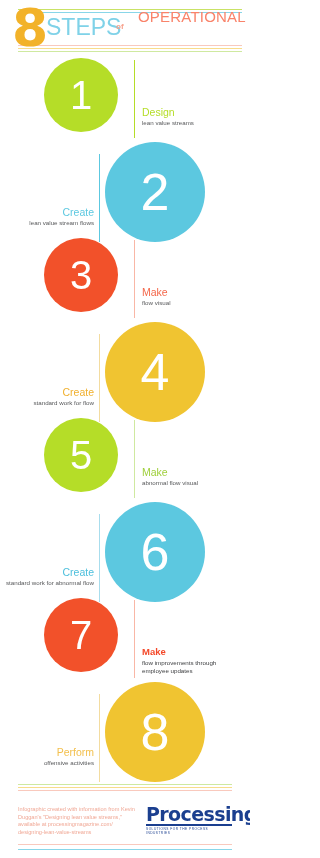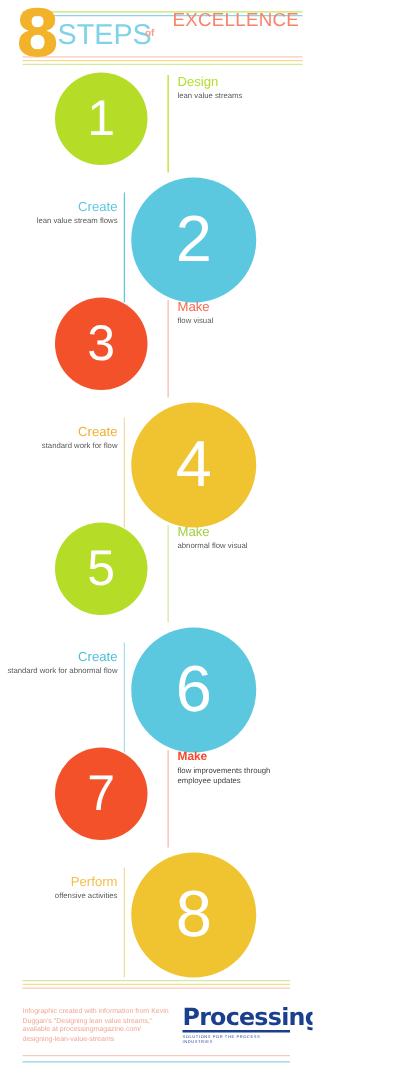--- a/index.html
+++ b/index.html
@@ -123,20 +123,21 @@
   }
   .step.even .divider {
     left: 99px;
     top: 12px;
     height: 88px;
   }
 
   .label {
     position: absolute;
     z-index: 3;
+    margin-top: 46px;
   }
   .step.odd .label {
     left: 142px;
     top: 2px;
     text-align: left;
     width: 100px;
   }
   .step.even .label {
     right: 156px;
     top: 18px;
@@ -218,21 +219,21 @@
   <div class="rule r1"></div>
   <div class="rule r2"></div>
   <div class="rule r3"></div>
   <div class="rule r4"></div>
   <div class="rule r5"></div>
 
   <div class="big-eight">8</div>
   <div class="steps-word">STEPS</div>
   <div class="of-word">of</div>
   <div class="opex">
-    <span class="l2">EXCELLENCE</span>
+    <span class="l2">OPERATIONAL</span>
   </div>
 </div>
 
 <div class="steps">
 
   <div class="step odd">
     <div class="divider" style="background:#b5dd28"></div>
     <div class="circle" style="background:#b5dd28">
       <span>1</span>
     </div>

